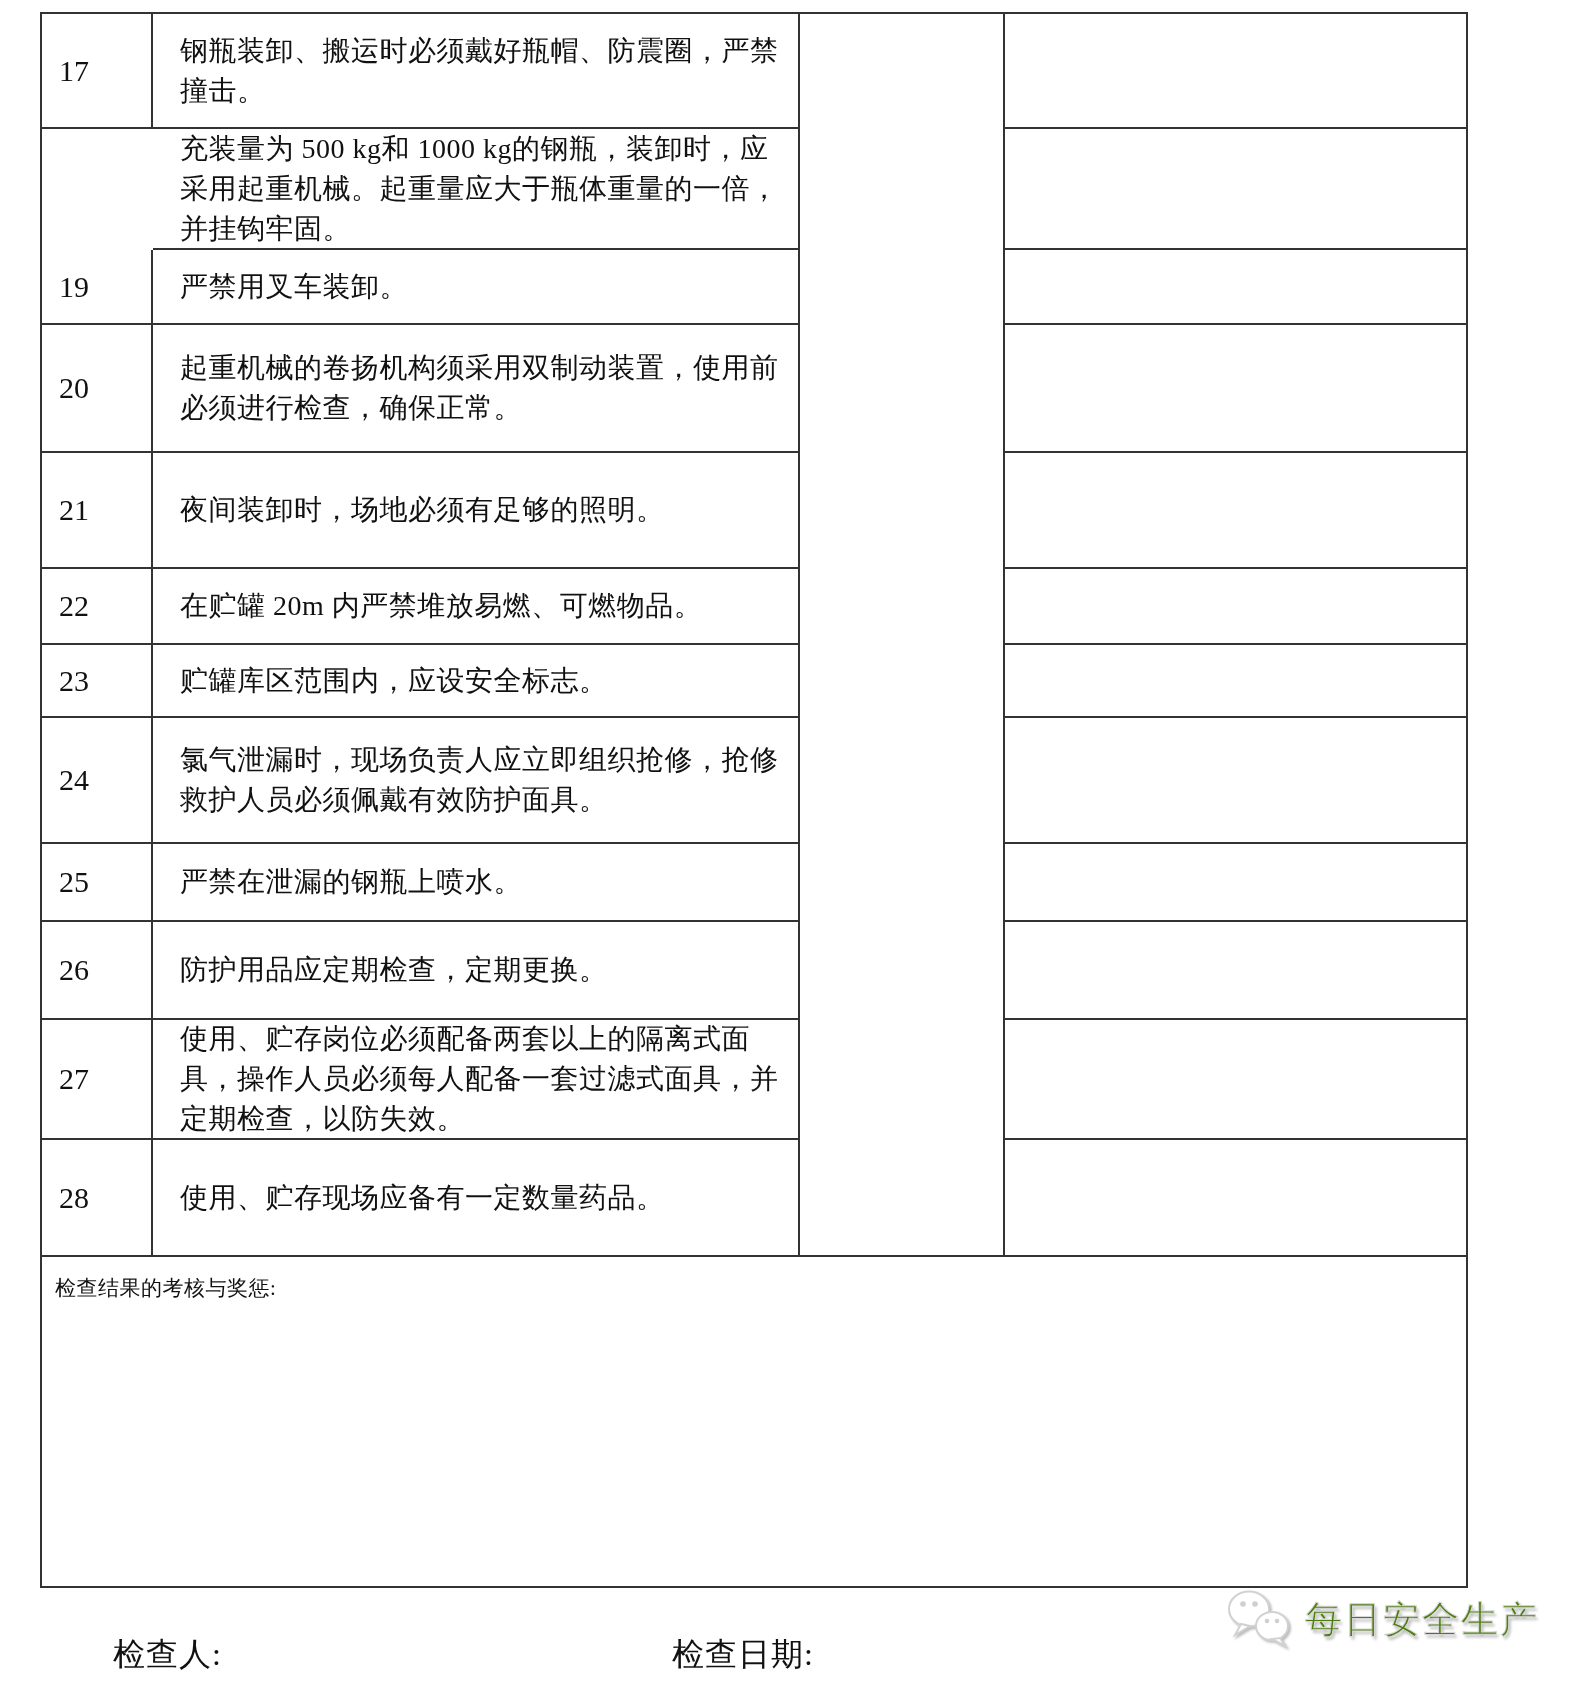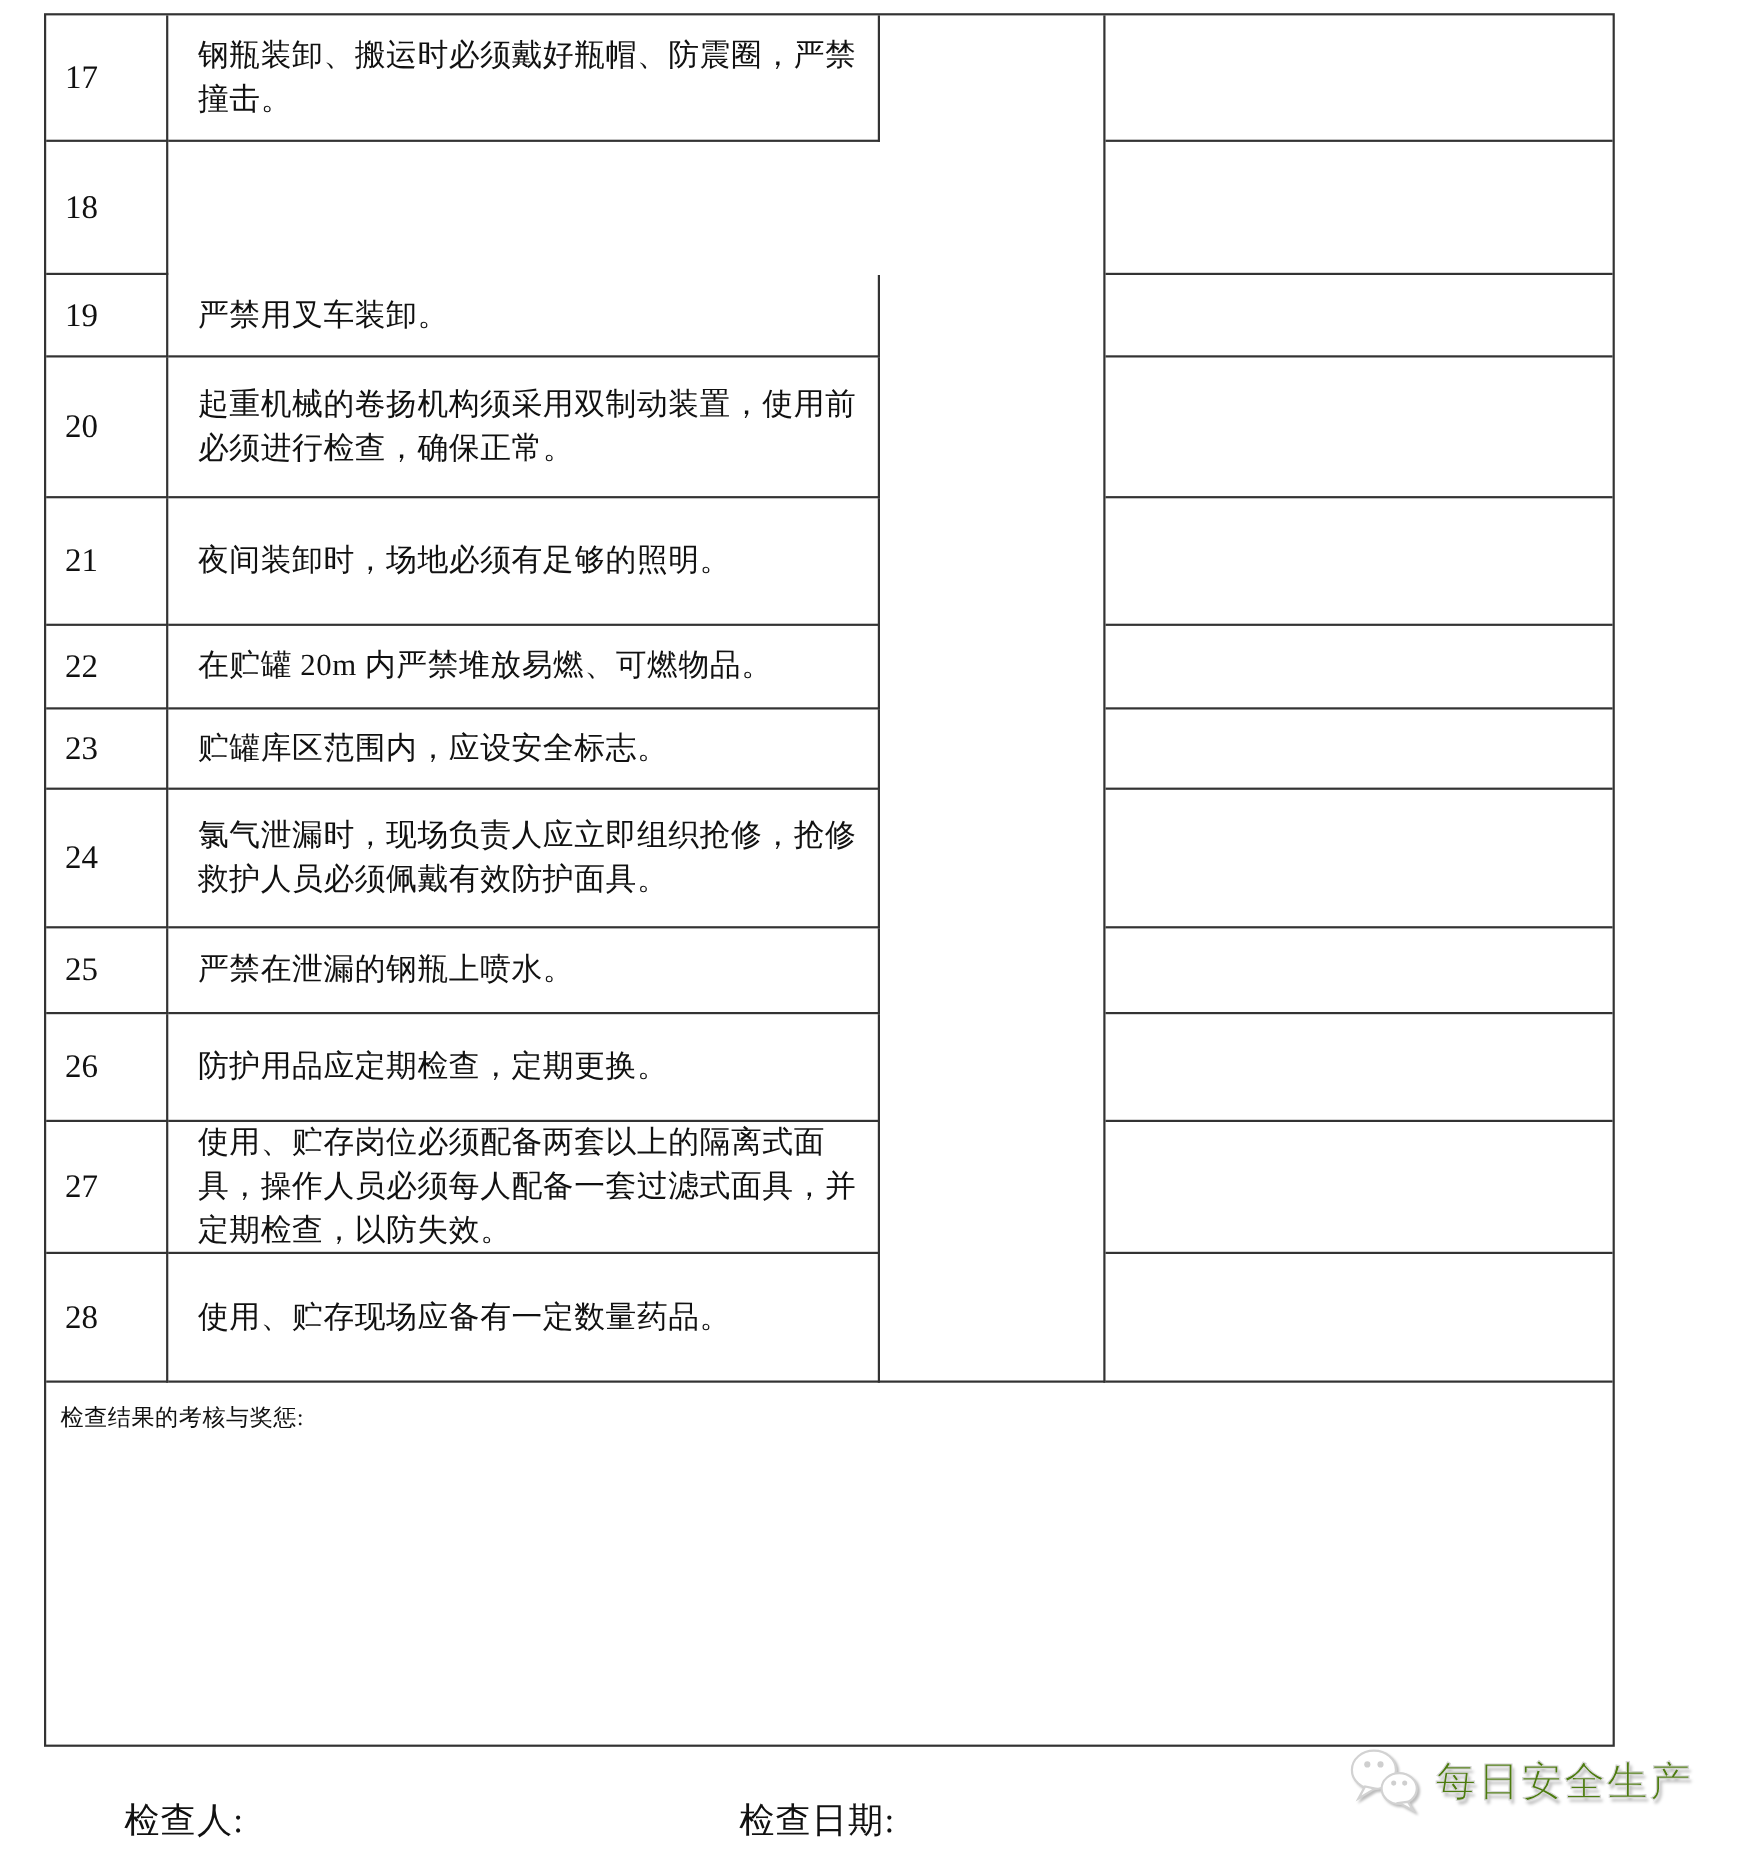--- a/index.html
+++ b/index.html
@@ -56,21 +56,23 @@
 <div class="tbl" id="tbl">
   <div class="cell mid"></div>
   <div class="cell assess">
     <span>检查结果的考核与奖惩:</span>
   </div>
 <div class="cell num" style="grid-area: 1 / 1;">17</div>
     <div class="cell txt" style="grid-area: 1 / 2;">
       <span>钢瓶装卸、搬运时必须戴好瓶帽、防震圈，严禁撞击。</span>
     </div>
     <div class="cell rightcell" style="grid-area: 1 / 4;"></div>
-    <div class="cell num" style="grid-area: 2 / 1;">18</div>
+    <div class="cell txt" style="grid-area: 2 / 2;">
+      <span>充装量为 500 kg和 1000 kg的钢瓶，装卸时，应采用起重机械。起重量应大于瓶体重量的一倍，并挂钩牢固。</span>
+    </div>
     <div class="cell rightcell" style="grid-area: 2 / 4;"></div>
     <div class="cell num" style="grid-area: 3 / 1;">19</div>
     <div class="cell txt" style="grid-area: 3 / 2;">
       <span>严禁用叉车装卸。</span>
     </div>
     <div class="cell rightcell" style="grid-area: 3 / 4;"></div>
     <div class="cell num" style="grid-area: 4 / 1;">20</div>
     <div class="cell txt" style="grid-area: 4 / 2;">
       <span>起重机械的卷扬机构须采用双制动装置，使用前必须进行检查，确保正常。</span>
     </div>

